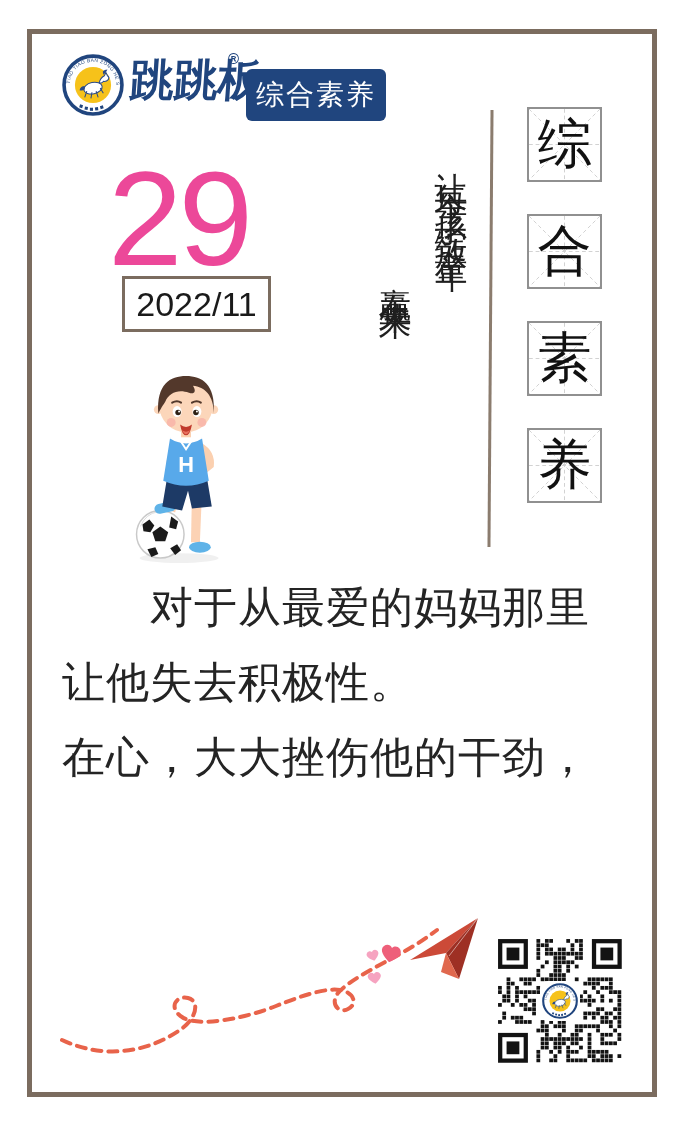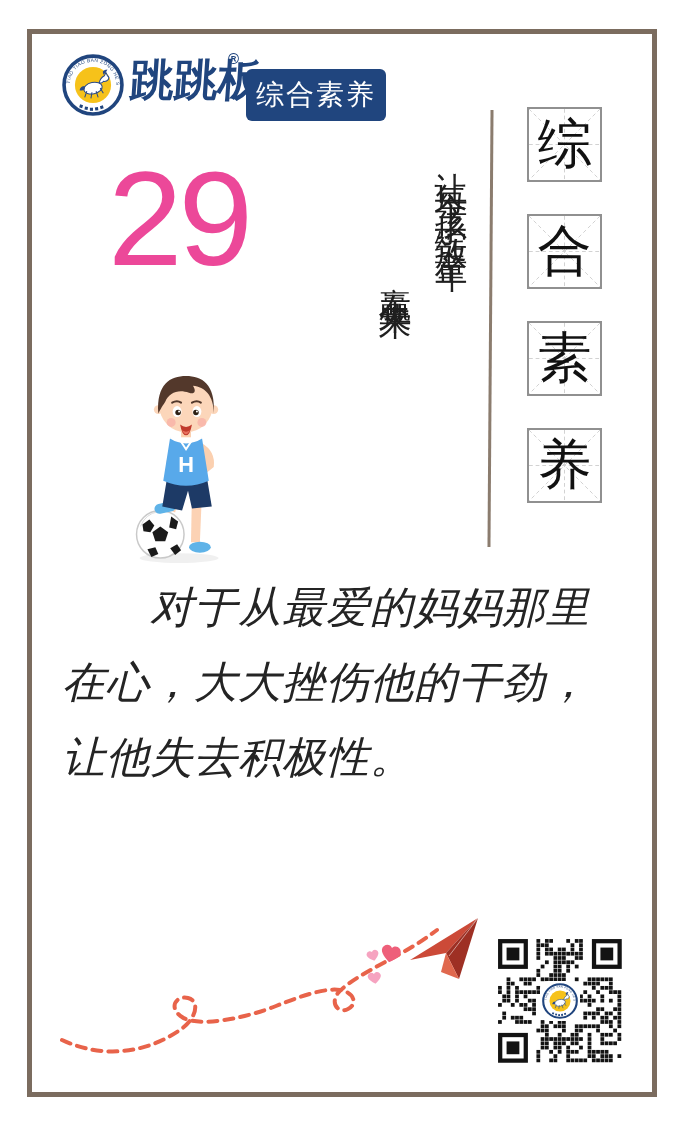--- a/index.html
+++ b/index.html
@@ -41,21 +41,21 @@
   
   .grid-box{position:absolute;left:527px;width:75px;height:75px;border:2px solid #909090;
             box-sizing:border-box;background:#fff;}
   .grid-box svg{position:absolute;inset:0;width:100%;height:100%;}
   .grid-char{position:absolute;inset:0;display:flex;align-items:center;justify-content:center;
              font-size:54px;color:#111;}
   .gb1{top:107px;} .gb2{top:214px;} .gb3{top:321px;} .gb4{top:428px;}
 
   
   .quote{position:absolute;left:62px;top:570px;width:548px;font-size:43px;
-         line-height:75px;color:#242424;letter-spacing:1px;font-style:italic;}
+         line-height:75px;color:#242424;letter-spacing:1px;}
   .quote .l1{text-indent:88px;}
 
   
   .decor-svg{position:absolute;left:0;top:0;width:680px;height:1124px;pointer-events:none;}
 
   
   .qr-wrap{position:absolute;left:495px;top:936px;width:130px;height:130px;background:#fff;}
   .qr-wrap .qr-svg{position:absolute;inset:0;width:100%;height:100%;}
   .qr-badge{position:absolute;left:47px;top:47px;width:36px;height:36px;background:#fff;
             border-radius:6px;box-shadow:0 0 0 2px #fff;}
@@ -96,20 +96,23 @@
   <div class="frame"></div>
 
   <svg class="badge-svg" viewBox="0 0 60 60">
     <use href="#badge-art"></use>
   </svg>
   <div class="brand-main">跳跳板</div>
   <div class="brand-reg">®</div>
   <div class="brand-sub">综合素养</div>
 
   <div class="day">29</div>
+  <div class="date-box">
+    <span>2022/11</span>
+  </div>
 
   <svg class="boy-svg" viewBox="0 0 110 200">
     <ellipse cx="45" cy="192" rx="40" ry="5" fill="#000" opacity="0.06"></ellipse>
 
     <g>
       <circle cx="26" cy="168" r="24" fill="#fff" stroke="#c9c9c9" stroke-width="1.5"></circle>
       <polygon points="26,160 34,166 31,175 21,175 18,166" fill="#1a1a1a"></polygon>
       <polygon points="8,158 15,153 20,159 16,166 9,165" fill="#1a1a1a"></polygon>
       <polygon points="37,150 44,155 42,163 35,161" fill="#1a1a1a"></polygon>
       <polygon points="13,183 21,181 24,188 17,191" fill="#1a1a1a"></polygon>
@@ -195,22 +198,22 @@
           <line x1="75" y1="0" x2="0" y2="75"></line>
       <line x1="37.5" y1="0" x2="37.5" y2="75"></line>
           <line x1="0" y1="37.5" x2="75" y2="37.5"></line>
         </g>
       </svg>
     <span class="grid-char">养</span>
   </div>
 
   <div class="quote">
     <div class="l1">对于从最爱的妈妈那里</div>
+    <div>让他失去积极性。</div>
     <div>在心，大大挫伤他的干劲，</div>
-    <div>让他失去积极性。</div>
   </div>
 
   <svg class="decor-svg" viewBox="0 0 680 1124">
     <path d="M62 1040 C105 1060 148 1052 180 1030 C197 1018 200 1001 188 998 C176 995 168 1008 182 1017 C198 1028 246 1018 276 1006 C306 994 326 988 340 990 C354 992 358 1004 348 1009 C338 1014 330 1003 338 993 C348 981 378 966 400 954 C416 945 426 938 437 930" fill="none" stroke="#e8634a" stroke-width="4" stroke-dasharray="9 7" stroke-linecap="round"></path>
     <g fill="#f6a3c0">
       <path transform="translate(372,952) rotate(-15)" d="M0 0 c-2 -3 -6 -1 -6 2 c0 3 6 7 6 7 c0 0 6 -4 6 -7 c0 -3 -4 -5 -6 -2 z"></path>
     </g>
     <g fill="#ee5f7a">
       <path transform="translate(392,948) rotate(12) scale(1.6)" d="M0 0 c-2 -3 -6 -1 -6 2 c0 3 6 7 6 7 c0 0 6 -4 6 -7 c0 -3 -4 -5 -6 -2 z"></path>
     </g>

